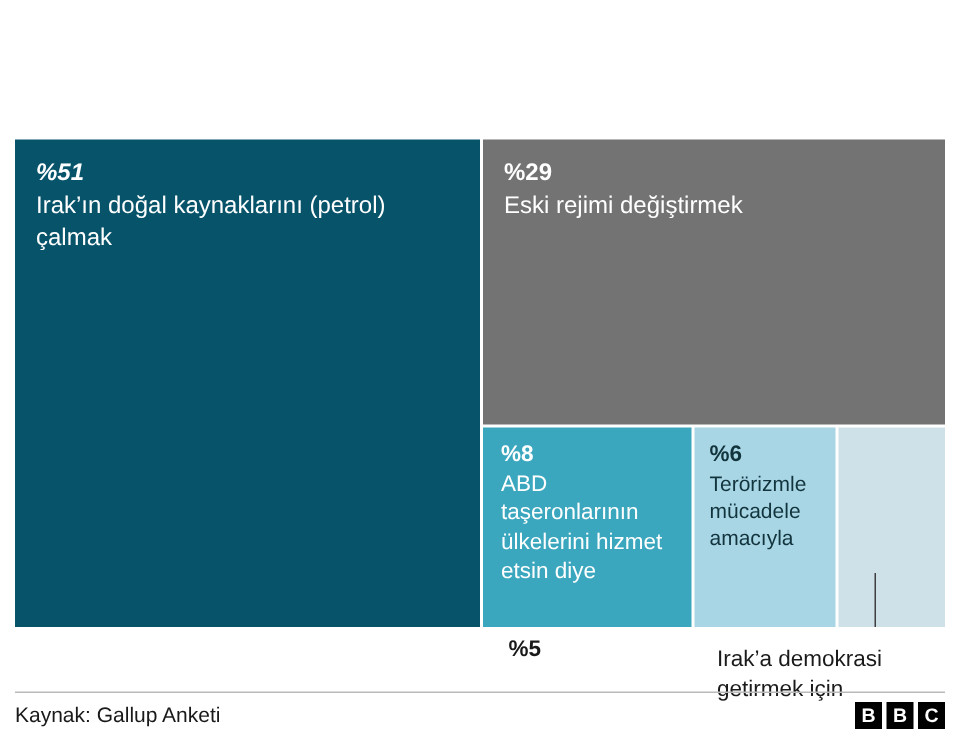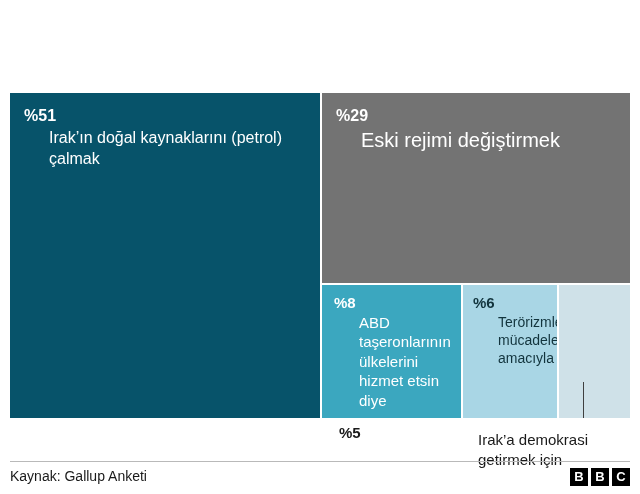--- a/index.html
+++ b/index.html
@@ -51,48 +51,47 @@
     overflow: hidden;
   }
 
   .cell .pct {
     font-weight: 700;
     display: block;
   }
   .cell .desc {
     display: block;
     font-weight: 400;
-    margin-left: 25px;
   }
 
   
   .cell-a {
     left: 0;
     top: 0;
     width: 310px;
     height: 325px;
     background: #07536a;
     color: #ffffff;
     padding: 12px 14px 0 14px;
   }
-  .cell-a .pct { font-size: 16px; line-height: 1.35; }
+  .cell-a .pct { font-size: 16px; line-height: 1.35; font-style: italic; }
   .cell-a .desc { font-size: 16px; line-height: 1.35; }
 
   
   .cell-b {
     left: 312px;
     top: 0;
     width: 308px;
     height: 190px;
     background: #737373;
     color: #ffffff;
     padding: 12px 14px 0 14px;
   }
   .cell-b .pct { font-size: 16px; line-height: 1.35; }
-  .cell-b .desc { font-size: 20px; line-height: 1.35; }
+  .cell-b .desc { font-size: 16px; line-height: 1.35; }
 
   
   .cell-c {
     left: 312px;
     top: 192px;
     width: 139px;
     height: 133px;
     background: #3ba7bf;
     color: #ffffff;
     padding: 8px 10px 0 12px;

